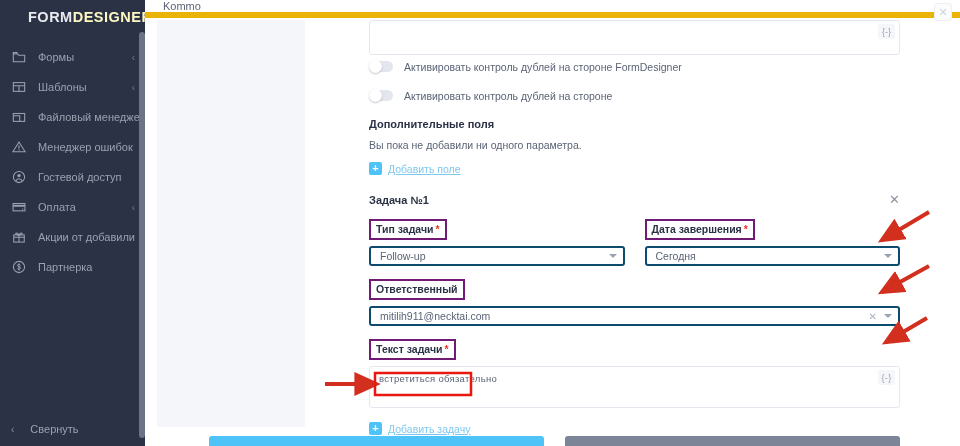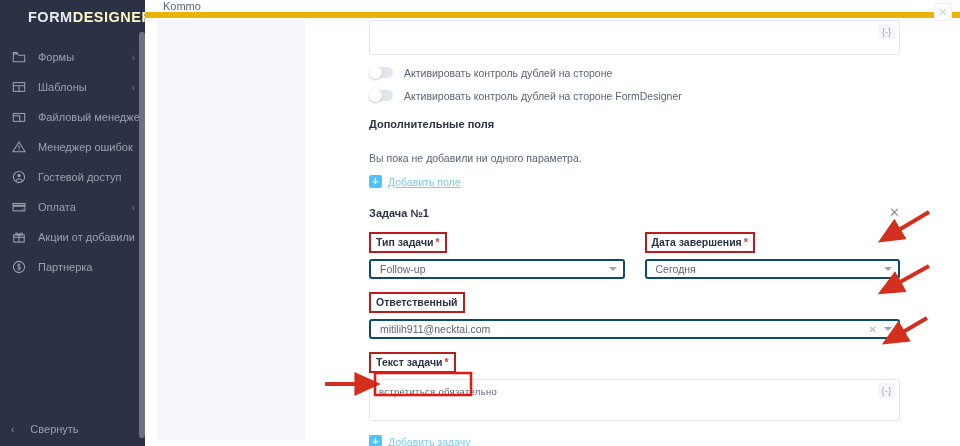--- a/index.html
+++ b/index.html
@@ -157,21 +157,21 @@
     box-shadow: 0 1px 2px rgba(40,50,70,.28);
   }
   .toggle-label { font-size: 10.5px; color: #5b6475; }
 
   .section-title {
     font-size: 11px; font-weight: bold; color: #2b3245;
     margin-top: 11px;
   }
   .muted-note {
     font-size: 10.5px; color: #5b6475;
-    margin-top: 22px;
+    margin-top: 9px;
   }
 
   .add-link {
     display: inline-flex; align-items: center;
     margin-top: 11px;
     cursor: pointer;
   }
   .plus-sq {
     width: 13px; height: 13px;
     background: #4ec3f7;
@@ -200,21 +200,21 @@
     margin-top: 13px;
   }
   .field { flex: 1 1 0; min-width: 0; }
 
   .flabel {
     font-size: 10.5px; font-weight: bold; color: #2b3245;
     display: inline-block;
   }
   .flabel .req { color: #e8342a; margin-left: 2px; font-weight: bold; }
   .boxed {
-    border: 2px solid #b91c1c;
+    border: 2px solid #701a75;
     padding: 2px 5px 3px 5px;
     background: #fff;
   }
 
   .select {
     margin-top: 6px;
     height: 20px;
     border: 2px solid #0c4a6e;
     border-radius: 3px;
     background: #fff;
@@ -397,31 +397,31 @@
       <div class="left-pane"></div>
 
       <div class="form-area">
 
         
         <div class="textarea-box">
           <div class="tpl-icon">{-}</div>
         </div>
 
         
+        <div class="toggle-row">
+          <div class="toggle">
+              <span class="knob"></span>
+            </div>
+          <span class="toggle-label">Активировать контроль дублей на стороне FormDesigner</span>
+        </div>
         <div class="toggle-row" style="margin-top:6px">
           <div class="toggle">
               <span class="knob"></span>
             </div>
           <span class="toggle-label">Активировать контроль дублей на стороне</span>
-        </div>
-        <div class="toggle-row">
-          <div class="toggle">
-              <span class="knob"></span>
-            </div>
-          <span class="toggle-label">Активировать контроль дублей на стороне FormDesigner</span>
         </div>
 
         
         <div class="section-title">Дополнительные поля</div>
         <div class="muted-note">Вы пока не добавили ни одного параметра.</div>
 
         <div class="add-link">
           <span class="plus-sq">+</span>
           <span class="atext">Добавить поле</span>
         </div>

